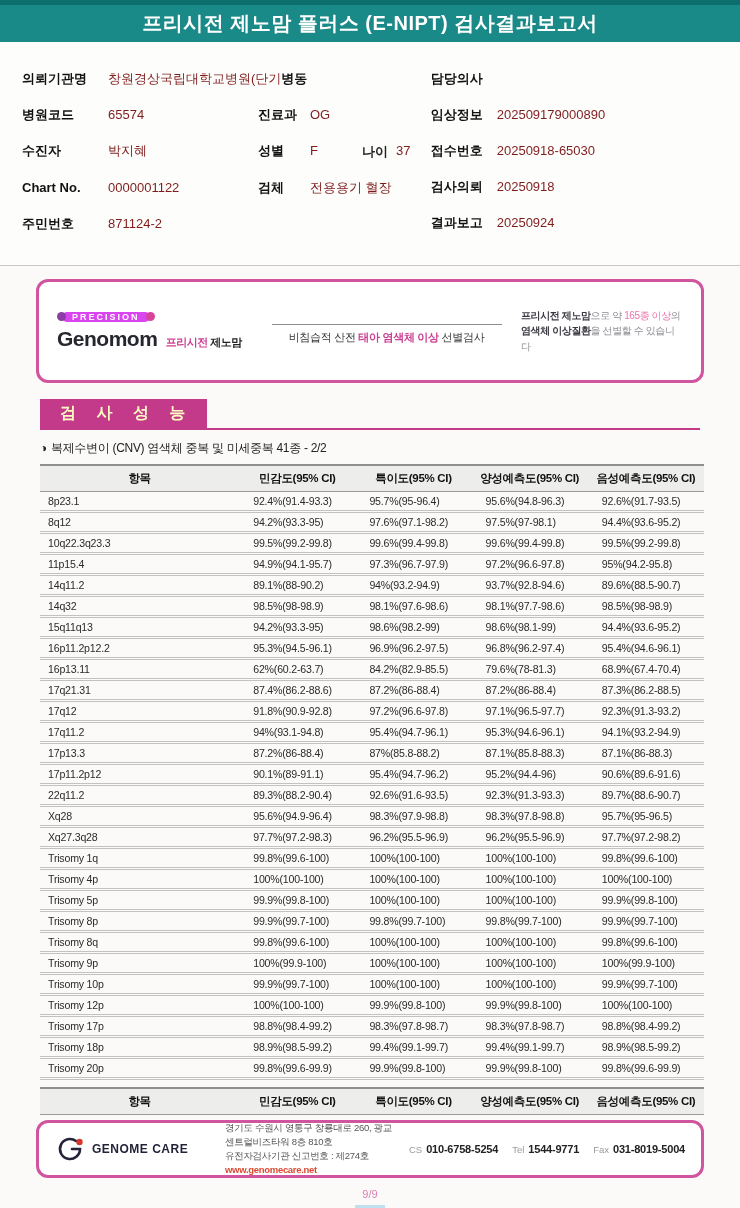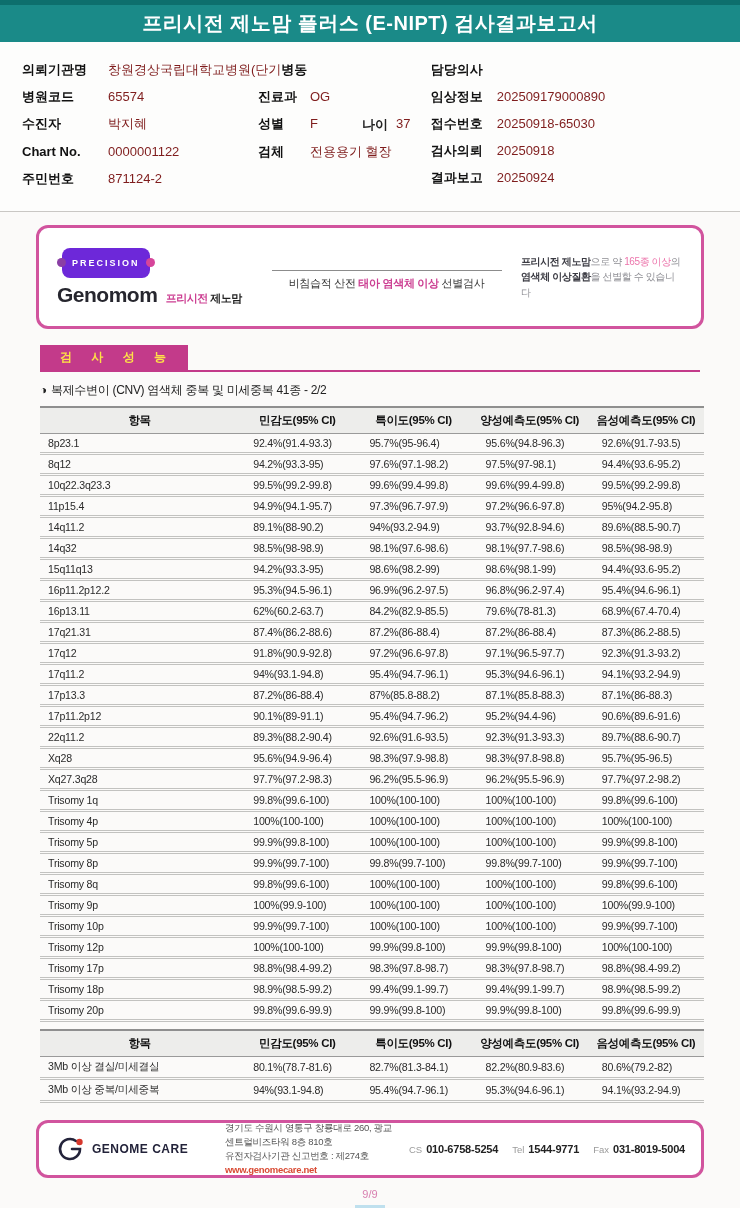--- a/index.html
+++ b/index.html
@@ -9,56 +9,56 @@
 
   
   .top-strip { height:5px; background:#0d6f6d; }
   .title-bar { height:37px; background:#1a8a88; display:flex; align-items:center; justify-content:center; }
   .title-bar h1 { color:#fff; font-size:20px; font-weight:bold; letter-spacing:0.5px; }
 
   
   .info-panel { background:#fdfdfc; border-bottom:1px solid #c9c7c4; padding:10px 22px 14px 22px; display:flex; }
   .info-left { width:57%; }
   .info-right { width:43%; padding-left:12px; }
-  .info-row { display:flex; align-items:baseline; margin:9px 0; font-size:13px; }
+  .info-row { display:flex; align-items:baseline; margin:18px 0; font-size:13px; }
   .lbl { font-weight:bold; color:#111; }
   .val { color:#7f1d1d; }
   .info-left .lbl1 { width:86px; flex:none; }
   .info-left .val1 { width:150px; flex:none; }
   .info-left .lbl2 { width:52px; flex:none; }
   .info-right .lbl1 { width:66px; flex:none; }
   .sex-age { display:flex; }
   .sex-age .sex { width:52px; }
   .sex-age .age-l { font-weight:bold; margin-right:8px; }
 
   
   .report-box { margin:13px 36px 0 36px; border:3px solid #d1549e; border-radius:12px; background:#fff;
     height:104px; display:flex; align-items:center; padding:0 18px; }
   .brand { width:195px; flex:none; }
   .precision-row { display:flex; align-items:center; margin-bottom:5px; }
   .p-dot { width:9px; height:9px; border-radius:50%; }
   .p-dot.left { background:#8a3fa5; margin-right:-4px; z-index:2; }
   .p-dot.right { background:#d6459a; margin-left:-4px; }
-  .p-pill { background:#6d28d9; color:#fff; font-size:9px; font-weight:bold; letter-spacing:2px;
-    padding:10px 10px; border-radius:8px; }
+  .p-pill { background:#d946ef; color:#fff; font-size:9px; font-weight:bold; letter-spacing:2px;
+    padding:0 10px; border-radius:8px; }
   .brand-line { font-size:21px; font-weight:bold; color:#26262e; letter-spacing:-0.5px; }
   .brand-kr { font-size:11px; font-weight:bold; margin-left:4px; letter-spacing:-0.5px; }
   .brand-kr .pink { color:#cc3f92; }
   .report-title-wrap { flex:1; text-align:center; }
   .report-title { font-size:29px; font-weight:bold; letter-spacing:10px; color:#1d1d1d; }
   .report-title-line { width:230px; border-bottom:1px solid #8c8c8c; margin:6px auto 5px auto; }
   .report-sub { font-size:11px; color:#333; letter-spacing:-0.3px; }
   .report-sub .pink { color:#cc3f92; font-weight:bold; }
   .side-note { width:162px; flex:none; font-size:10px; color:#8d8d93; line-height:1.55; letter-spacing:-0.4px; }
   .side-note .dk { color:#3a3a42; font-weight:bold; }
   .side-note .pk { color:#ec74ab; }
 
   
   .section-wrap { margin:16px 40px 0 40px; border-bottom:2px solid #c33a8a; }
-  .section-tag { display:inline-block; background:#c33a8a; color:#fde047; font-size:12px; font-weight:bold;
+  .section-tag { display:inline-block; background:#c33a8a; color:#fef9c3; font-size:16px; font-weight:bold;
     letter-spacing:8px; padding:4px 14px 4px 20px; }
 
   .caption { margin:10px 40px 0 40px; font-size:12px; color:#222; letter-spacing:-0.3px; }
   .caption .half-icon { font-size:12px; margin-right:4px; }
 
   
   table.perf { width:664px; margin:7px 40px 0 40px; border-collapse:collapse; table-layout:fixed; }
   table.perf thead th { background:#ededeb; font-size:11.5px; font-weight:bold; color:#111;
     border-top:2px solid #8f8f8f; border-bottom:1px solid #9a9a9a; padding:5px 2px; text-align:center; letter-spacing:-0.3px; }
   table.perf td { font-size:10.6px; color:#2a2a2a; padding:3px 2px 3px 0; border-bottom:3px double #c2c2c0;

